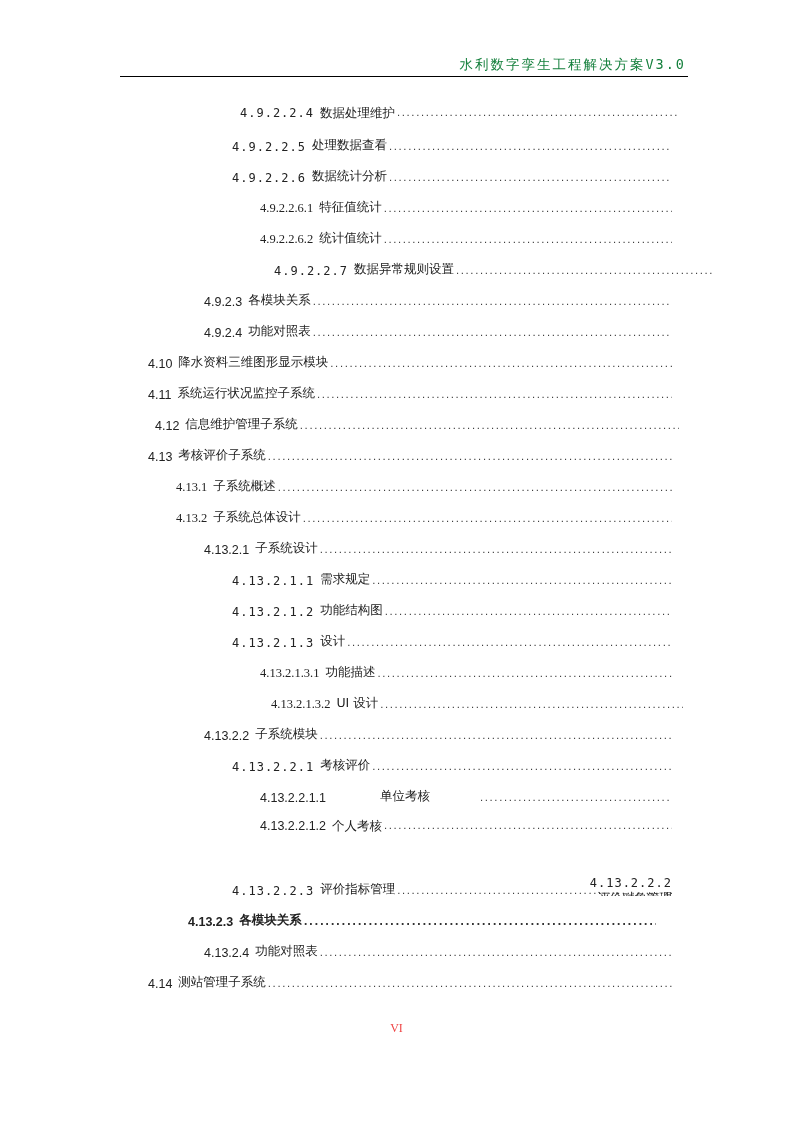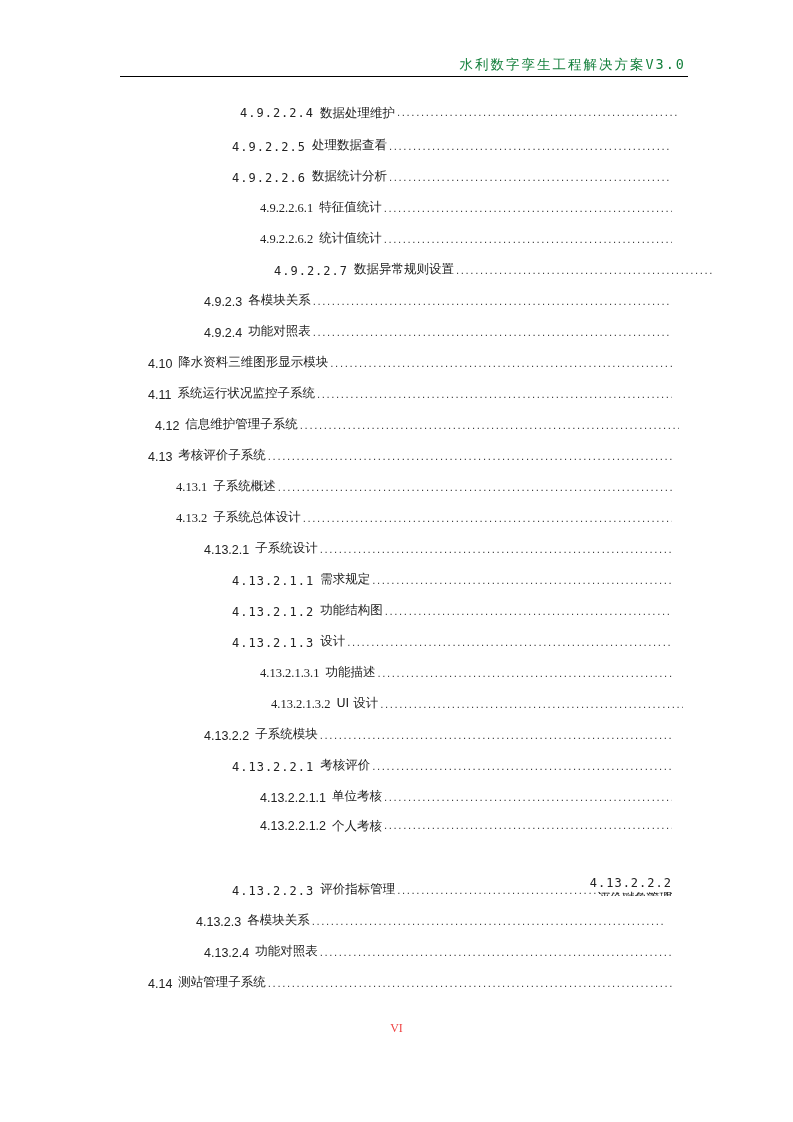--- a/index.html
+++ b/index.html
@@ -134,41 +134,41 @@
     <div class="toc-row" style="left: 204px; top: 623px; width: 468px; justify-content: flex-end;">
       <span class="toc-num sans">4.13.2.2</span>
       <span class="toc-title">子系统模块</span>
       <span class="toc-dots"></span>
     </div>
     <div class="toc-row" style="left: 232px; top: 654px; width: 440px;">
       <span class="toc-num mono">4.13.2.2.1</span>
       <span class="toc-title">考核评价</span>
       <span class="toc-dots"></span>
     </div>
-    <div class="toc-row" style="left: 260px; top: 685px; width: 412px;">
+    <div class="toc-row" style="left: 260px; top: 685px; width: 412px; gap: 48px;">
       <span class="toc-num sans">4.13.2.2.1.1</span>
       <span class="toc-title">单位考核</span>
       <span class="toc-dots"></span>
     </div>
     <div class="toc-row" style="left: 260px; top: 716px; width: 412px; align-items: center;">
       <span class="toc-num sans">4.13.2.2.1.2</span>
       <span class="toc-title">个人考核</span>
       <span class="toc-dots"></span>
     </div>
     <div class="toc-row" style="left: 232px; top: 776px; width: 440px; flex-direction: column;">
       <span class="toc-num mono">4.13.2.2.2</span>
       <span class="toc-title">评价对象管理</span>
       <span class="toc-dots"></span>
     </div>
     <div class="toc-row" style="left: 232px; top: 778px; width: 440px;">
       <span class="toc-num mono">4.13.2.2.3</span>
       <span class="toc-title">评价指标管理</span>
       <span class="toc-dots"></span>
     </div>
-    <div class="toc-row" style="left: 196px; top: 809px; width: 468px;">
+    <div class="toc-row" style="left: 188px; top: 809px; width: 468px; font-weight: bold;">
       <span class="toc-num sans">4.13.2.3</span>
       <span class="toc-title">各模块关系</span>
       <span class="toc-dots"></span>
     </div>
     <div class="toc-row" style="left: 204px; top: 840px; width: 468px;">
       <span class="toc-num sans">4.13.2.4</span>
       <span class="toc-title">功能对照表</span>
       <span class="toc-dots"></span>
     </div>
     <div class="toc-row" style="left: 148px; top: 871px; width: 524px;">

